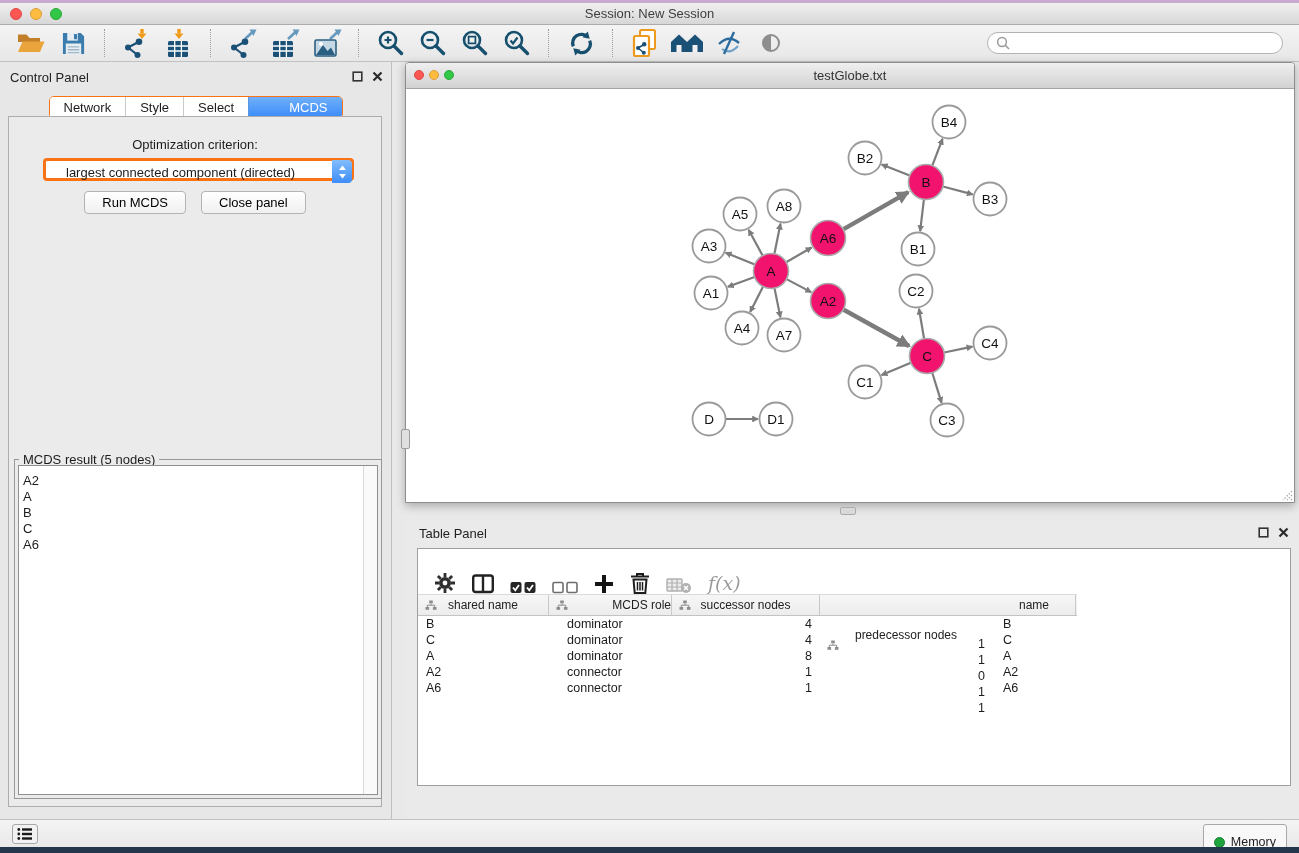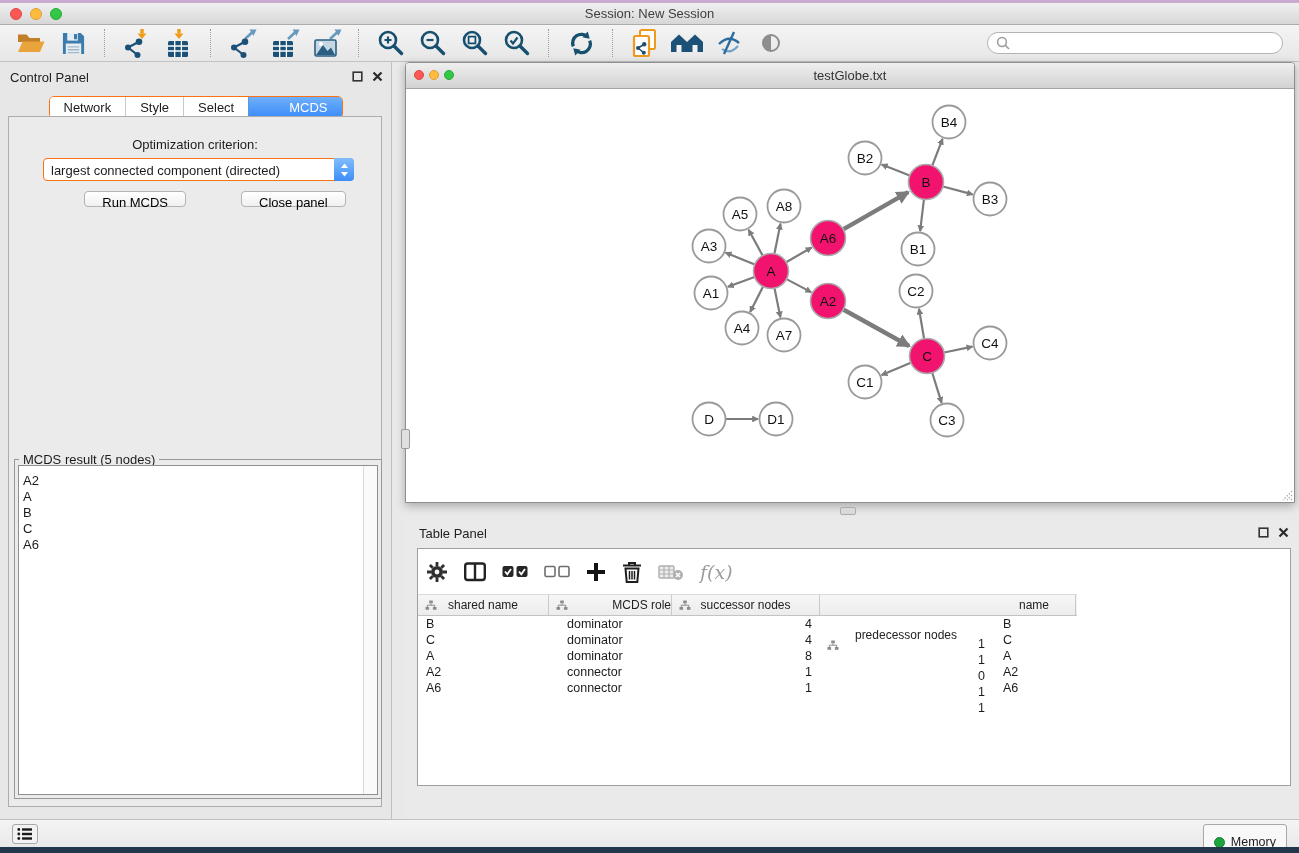--- a/index.html
+++ b/index.html
@@ -29,27 +29,27 @@
   .panel-title{position:absolute;left:10px;top:8px;font-size:13px;color:#222;}
   .win-icons{position:absolute;right:8px;top:9px;display:flex;gap:9px;align-items:center;}
   .seg-bar{position:absolute;left:50%;transform:translateX(-50%);top:34px;display:flex;height:21px;
            border:1px solid #f97316;border-radius:5px;overflow:hidden;background:#fff;white-space:nowrap;}
   .seg{padding:0 14px;font-size:13px;line-height:21px;border-left:1px solid #C9C9C9;cursor:default;background:#fff;}
   .seg:first-child{border-left:none;}
   .seg.active{background:linear-gradient(#6FB0FB,#3A8AF8);color:#fff;border-left-color:#5A95E0;padding-left:40px;}
   .cp-content{position:absolute;left:8px;right:9px;top:54px;bottom:12px;background:#EBEBEB;
               border:1px solid #ADADAD;}
   .opt-label{margin-top:20px;text-align:center;font-size:13px;}
-  .combo{position:absolute;left:34px;right:27px;top:41px;height:23px;background:#fff;border:1px solid #f97316;
-         border-radius:4px;font-size:13px;line-height:23px;padding-left:7px;box-sizing:border-box;}
+  .combo{position:absolute;left:34px;right:27px;top:41px;height:23px;background:#fff;border:3px solid #f97316;
+         border-radius:4px;font-size:13px;line-height:23px;padding-left:20px;box-sizing:border-box;}
   .combo-step{position:absolute;right:-1px;top:-1px;width:20px;height:23px;border-radius:0 4px 4px 0;
               background:linear-gradient(#82BDFC,#3D8DF8);display:flex;align-items:center;justify-content:center;}
   .btn-row{position:absolute;left:0;right:0;top:74px;display:flex;justify-content:center;gap:15px;}
-  .btn{height:16px;border:1px solid #B3B3B3;border-radius:4px;background:linear-gradient(#FFFFFF,#F0F0F0);
-       font-size:13px;line-height:21px;padding:0 17px;margin-left:40px;}
+  .btn{height:23px;border:1px solid #B3B3B3;border-radius:4px;background:linear-gradient(#FFFFFF,#F0F0F0);
+       font-size:13px;line-height:21px;padding:0 17px;}
   .fieldset{position:absolute;left:5px;width:368px;top:342px;height:340px;border:1px solid #989898;box-sizing:border-box;}
   .fieldset .legend{position:absolute;top:-8px;left:4px;background:#EBEBEB;padding:0 4px;font-size:13px;}
   .result-list{position:absolute;left:3px;right:3px;top:5px;bottom:3px;background:#fff;border:1px solid #8F8F8F;}
   .result-scroll{position:absolute;right:0;top:0;bottom:0;width:13px;background:#FAFAFA;border-left:1px solid #DADADA;}
   .result-items{padding:7px 0 0 4px;font-size:13px;line-height:16px;}
   
   .net-window{position:absolute;left:405px;top:62px;width:890px;height:441px;border:1px solid #8E8E8E;
               border-radius:4px 4px 0 0;background:#fff;box-shadow:0 3px 10px rgba(0,0,0,.28);box-sizing:border-box;}
   .net-titlebar{height:25px;background:linear-gradient(#EFEFEF,#D2D2D2);border-bottom:1px solid #A5A5A5;
                 border-radius:3px 3px 0 0;text-align:center;font-size:13px;line-height:25px;color:#333;position:relative;}
@@ -58,21 +58,21 @@
   .net-canvas{position:absolute;left:0;right:0;top:26px;bottom:0;background:#fff;overflow:hidden;}
   .resize-grip{position:absolute;right:1px;bottom:1px;}
   .split-grip-v{position:absolute;left:-5px;top:366px;width:7px;height:18px;background:#E0E0E0;
                 border:1px solid #9C9C9C;border-radius:2px;}
   .h-grip{position:absolute;left:840px;top:507px;width:16px;height:8px;background:#D9D9D9;
           border:1px solid #ACACAC;border-radius:2px;box-sizing:border-box;}
   
   .table-panel{position:absolute;left:405px;top:520px;width:894px;height:299px;background:#EAEAEA;}
   .tp-box{position:absolute;left:12px;top:28px;width:874px;height:238px;background:#fff;
           border:1px solid #9F9F9F;box-sizing:border-box;}
-  .tp-toolbar{height:45px;display:flex;align-items:center;padding-left:8px;gap:16px;}
+  .tp-toolbar{height:45px;display:flex;align-items:flex-end;padding-left:16px;gap:16px;}
   .thead{display:flex;width:659px;height:22px;background:linear-gradient(#F6F6F6,#ECECEC);
          border-top:1px solid #DADADA;border-bottom:1px solid #C3C3C3;box-sizing:border-box;}
   .th{position:relative;font-size:12px;color:#222;display:flex;align-items:center;justify-content:center;
       border-right:1px solid #C9C9C9;box-sizing:border-box;}
   .th .th-ico{position:absolute;left:7px;top:5px;}
   .tbody{font-size:12.5px;}
   .trow{display:flex;height:16px;align-items:center;}
   .td{box-sizing:border-box;overflow:hidden;white-space:nowrap;}
   .col-0{width:131px;padding-left:8px;}
   .col-1{width:123px;padding-left:18px;justify-content:flex-end;}

